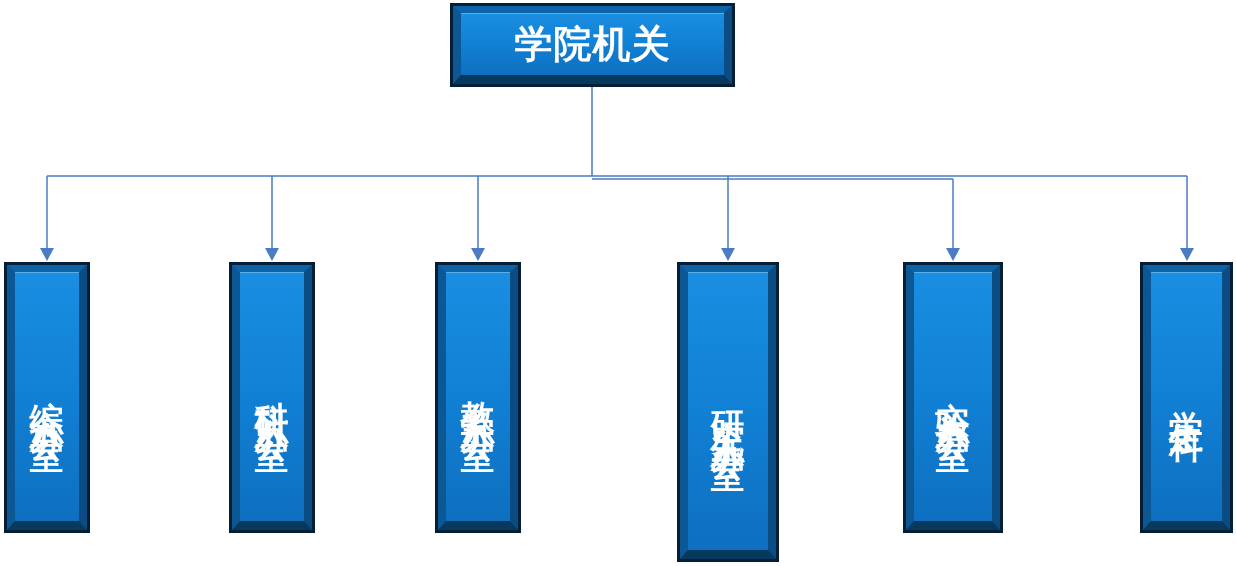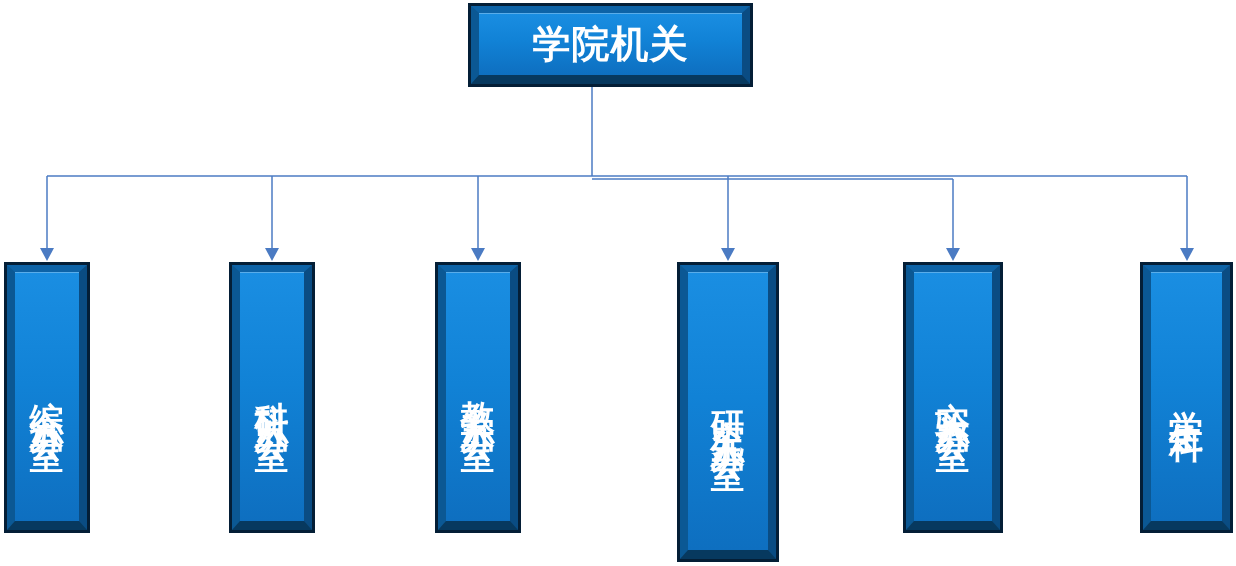--- a/index.html
+++ b/index.html
@@ -42,21 +42,21 @@
     align-items: center;
     justify-content: center;
   }
   .box-label {
     color: #ffffff;
     font-weight: bold;
     line-height: 1;
     white-space: nowrap;
   }
   
-  .root-box { left: 468px; top: 3px; width: 285px; height: 84px; }
+  .root-box { left: 450px; top: 3px; width: 285px; height: 84px; }
   .root-box .box-label { font-size: 38px; letter-spacing: 1px; }
   
   .dept-box { top: 262px; height: 271px; }
   .dept-label {
     writing-mode: vertical-rl;
     text-orientation: upright;
     font-size: 34px;
     letter-spacing: 9px;
   }
   .b1 { left: 4px;    width: 86px; }

